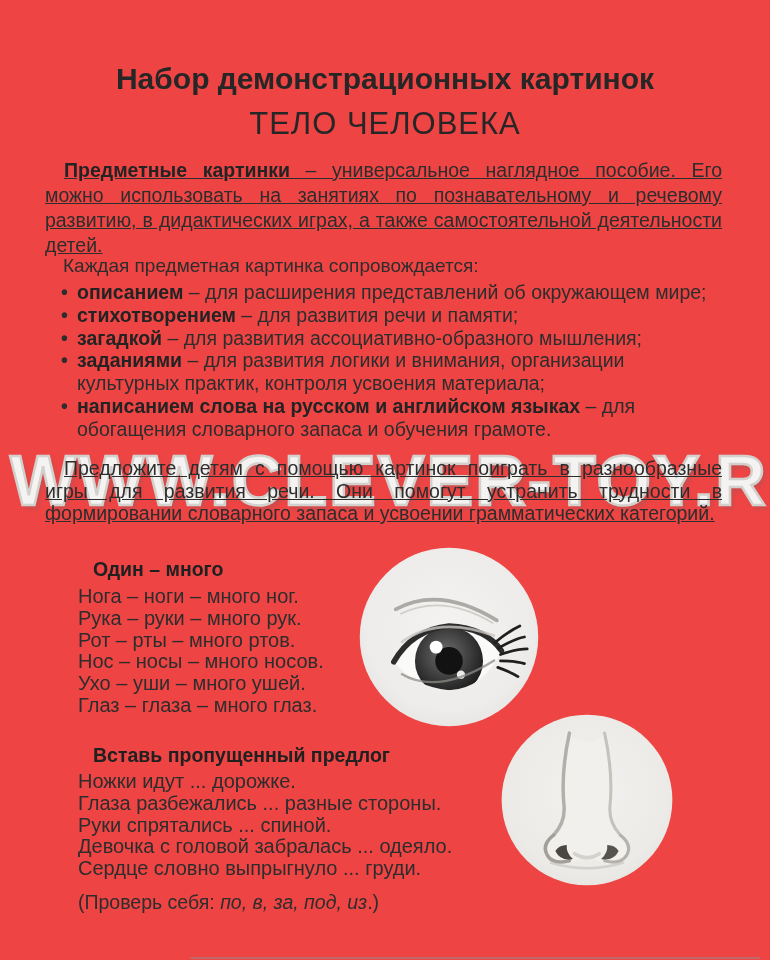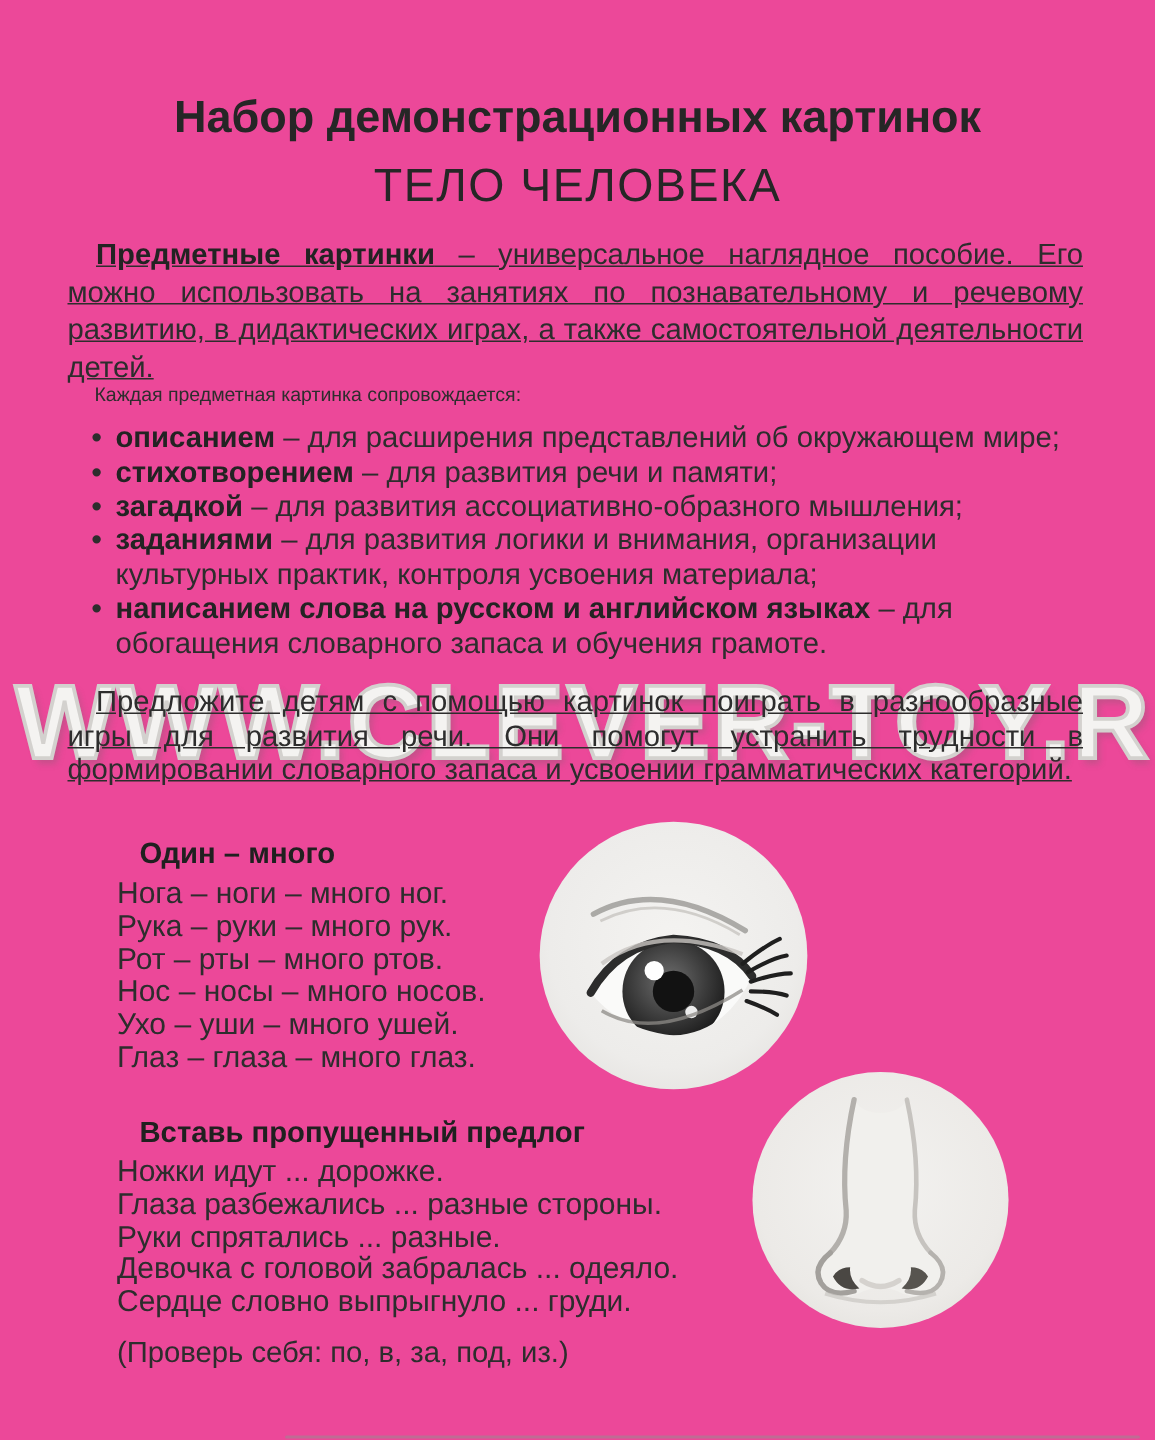--- a/index.html
+++ b/index.html
@@ -1,46 +1,46 @@
 <!DOCTYPE html>
 <html><head>
 <meta charset="utf-8">
 <style>
   html,body{margin:0;padding:0;background:#ffffff;}
   .page{
-    position:relative;width:770px;height:960px;background:#ec4899;
+    position:relative;width:770px;height:960px;background:#ef4444;
     font-family:"Liberation Sans",sans-serif;color:#2d2d2d;overflow:hidden;
   }
   .title1{position:absolute;top:62px;left:0;width:770px;text-align:center;
     font-size:30px;font-weight:bold;color:#262626;}
   .title2{position:absolute;top:106px;left:0;width:770px;text-align:center;
     font-size:31px;font-weight:normal;letter-spacing:1px;color:#262626;}
   .para{position:absolute;left:45px;right:48px;margin:0;font-size:19.5px;
     text-align:justify;text-indent:19px;text-decoration:underline;}
   .para1{top:158px;line-height:25px;}
-  .kazh{position:absolute;left:63px;top:255px;font-size:13px;}
+  .kazh{position:absolute;left:63px;top:255px;font-size:19px;}
   .bullets{position:absolute;left:45px;right:46px;top:281px;font-size:19.5px;line-height:22.8px;}
   .bi{position:relative;padding-left:32px;}
   .dot{position:absolute;left:16px;font-weight:bold;}
   .b{font-weight:bold;color:#232323;}
   .suggestion{top:457px;line-height:22.5px;z-index:2;}
   .watermark{
     position:absolute;top:441px;left:10px;width:756px;z-index:1;
     font-size:70px;font-weight:bold;letter-spacing:2px;white-space:nowrap;
     color:#f4f3f1;-webkit-text-stroke:2.5px #d3d1ce;
     text-shadow:3px 4px 4px rgba(100,100,100,0.28);
   }
   .sec-h{position:absolute;left:93px;font-size:19.5px;font-weight:bold;color:#202020;}
   .s1h{top:558px;}
   .lines{position:absolute;left:78px;font-size:20px;line-height:21.8px;}
   .s1lines{top:586px;}
   .s2h{top:744px;}
   .s2lines{top:771px;}
   .check{position:absolute;left:78px;top:891px;font-size:19.5px;}
-  .i{}
+  .i{font-style:italic;}
   .illust{position:absolute;}
   .eye{left:357px;top:545px;width:184px;height:184px;}
   .nose{left:499px;top:712px;width:176px;height:176px;}
   .scan-line{position:absolute;left:190px;right:10px;bottom:1px;height:2px;
     background:#8f8f8f;opacity:.5;border-radius:2px;}
 </style>
 </head>
 <body>
 
 <div class="page">
@@ -71,21 +71,21 @@
     <div>Рот – рты – много ртов.</div>
     <div>Нос – носы – много носов.</div>
     <div>Ухо – уши – много ушей.</div>
     <div>Глаз – глаза – много глаз.</div>
   </div>
 
   <div class="sec-h s2h">Вставь пропущенный предлог</div>
   <div class="lines s2lines">
     <div>Ножки идут ... дорожке.</div>
     <div>Глаза разбежались ... разные стороны.</div>
-    <div>Руки спрятались ... разные.</div>
+    <div>Руки спрятались ... спиной.</div>
     <div>Девочка с головой забралась ... одеяло.</div>
     <div>Сердце словно выпрыгнуло ... груди.</div>
   </div>
 
   <div class="check"><span>(Проверь себя: </span><span class="i">по, в, за, под, из</span><span>.)</span></div>
 
   <div class="illust eye">
     <svg viewBox="0 0 200 200" width="184" height="184">
       <defs>
         <radialGradient id="vigE" cx="50%" cy="45%" r="62%">

